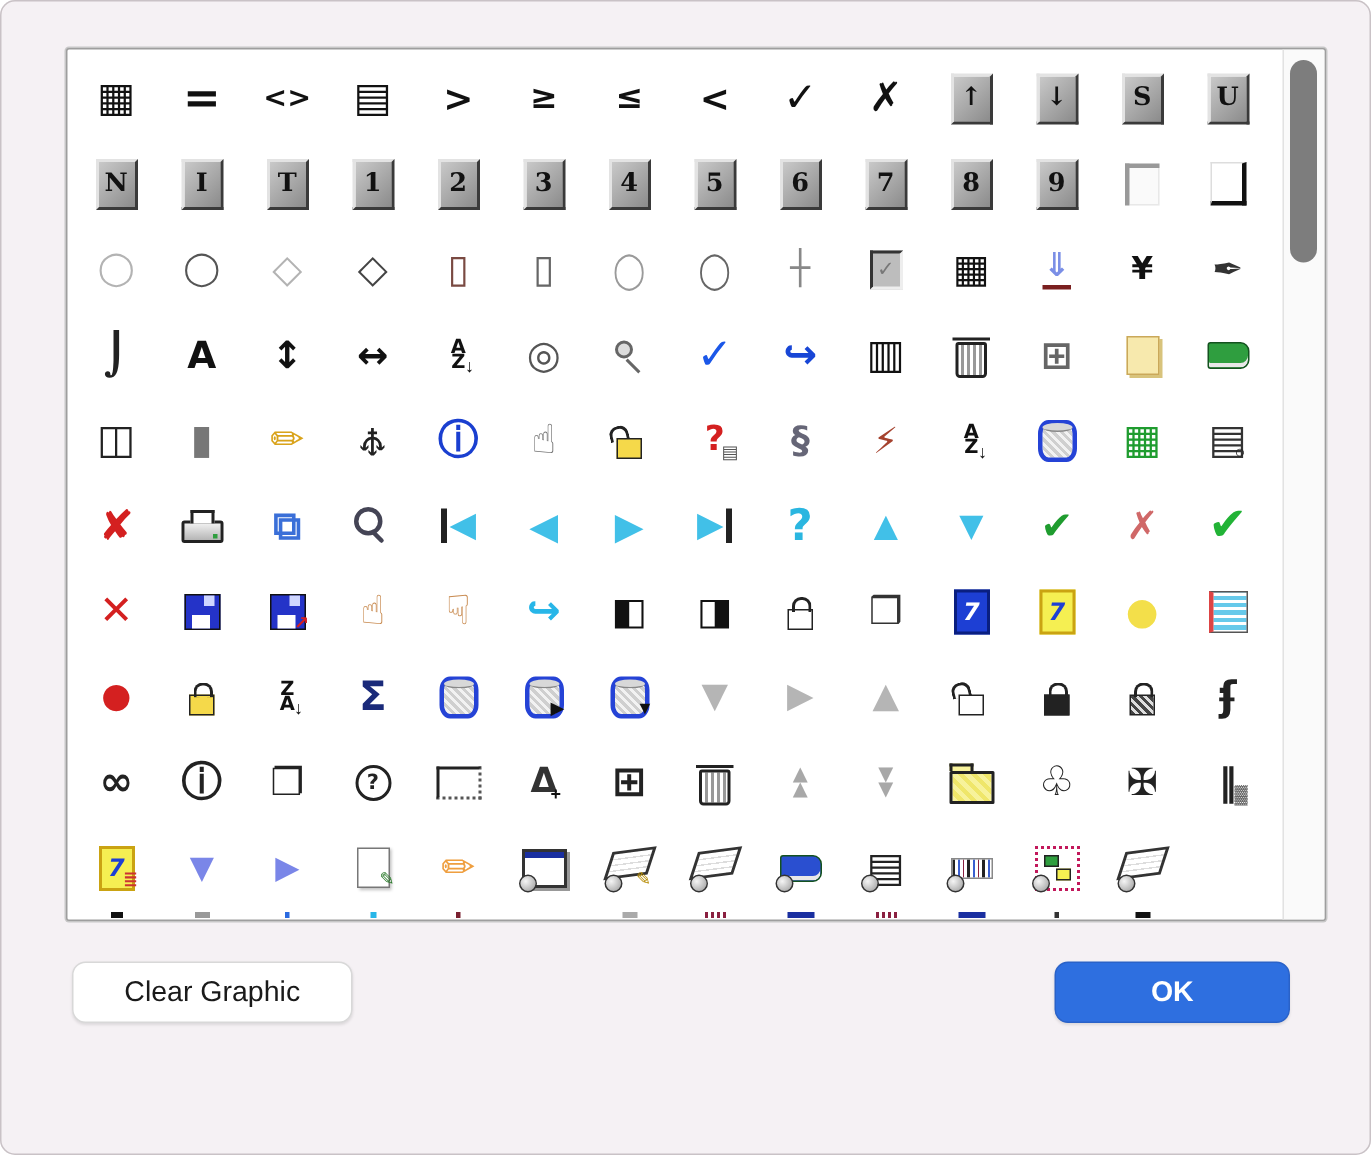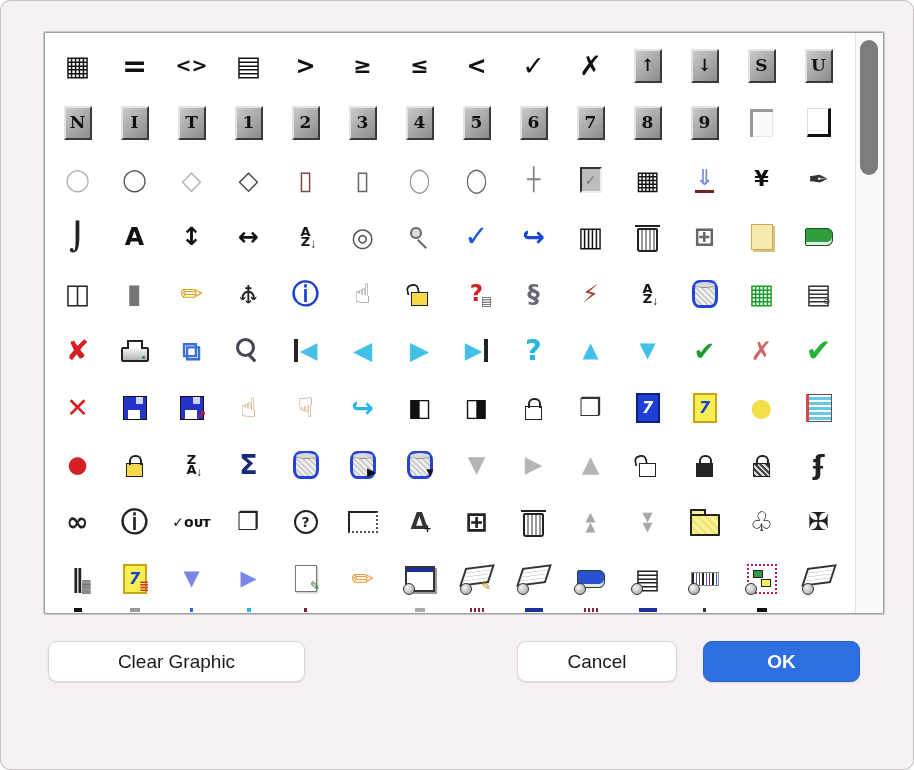--- a/index.html
+++ b/index.html
@@ -95,21 +95,21 @@
     margin:-8px 8px 0 0;transform:rotate(0deg);}
   .pin::after{content:"";position:absolute;width:2px;height:12px;background:#666;left:9px;top:9px;
     transform:rotate(-45deg);}
   
   .scroll{position:absolute;right:0;top:0;bottom:0;width:27px;background:#fafafa;border-left:1px solid #e2e2e2;}
   .thumb{position:absolute;left:4px;top:7px;width:18px;height:135px;background:#7d7d7d;border-radius:9px;}
   
   .btn-dlg{position:absolute;height:41px;border-radius:9px;font-size:19px;
     font-family:"Liberation Sans","DejaVu Sans",sans-serif;cursor:pointer;
     background:#fff;border:1px solid #d8d8d8;box-shadow:0 1px 2px rgba(0,0,0,.10);color:#1a1a1a;}
-  .btn-dlg.clear{left:48px;top:641px;width:257px;}
+  .btn-dlg.clear{left:48px;top:641px;width:187px;}
   .btn-dlg.cancel{left:517px;top:641px;width:160px;}
   .btn-dlg.ok{left:703px;top:641px;width:157px;background:#2e6fe0;border:1px solid #2a62c8;
     color:#fff;font-weight:600;}
 </style>
 </head>
 <body>
 
 <div class="window">
 
   <div class="content">
@@ -462,23 +462,20 @@
           <div class="cell">
             <span class="g" style="color: rgb(34, 34, 34); font-size: 27px;">ʄ</span>
           </div>
           <div class="cell">
             <span class="g" style="color: rgb(34, 34, 34); font-size: 27px;">∞</span>
           </div>
           <div class="cell">
             <span class="g" style="color: rgb(34, 34, 34); font-size: 27px;">ⓘ</span>
           </div>
           <div class="cell">
-            <span class="g" style="color: rgb(17, 17, 17); font-size: 14px;">✓ᴏᴜᴛ</span>
-          </div>
-          <div class="cell">
             <span class="g" style="color: rgb(34, 34, 34); font-size: 25px;">❐</span>
           </div>
           <div class="cell">
             <span class="g circled" style="color: rgb(34, 34, 34);">?</span>
           </div>
           <div class="cell">
             <span class="g marquee"></span>
           </div>
           <div class="cell">
             <span class="g" style="color: rgb(51, 51, 51); font-size: 23px;">Δ</span>
@@ -597,16 +594,15 @@
           <div class="cell clipcell" style="grid-column: 13;">
             <span class="frag" style="background: rgb(17, 17, 17); width: 10px;"></span>
           </div>
         </div>
       <div class="scroll">
         <div class="thumb"></div>
       </div>
     </div>
 
     <button class="btn-dlg clear">Clear Graphic</button>
-    <button class="btn-dlg cancel">Cancel</button>
     <button class="btn-dlg ok">OK</button>
   </div>
 </div>
 
 </body></html>

